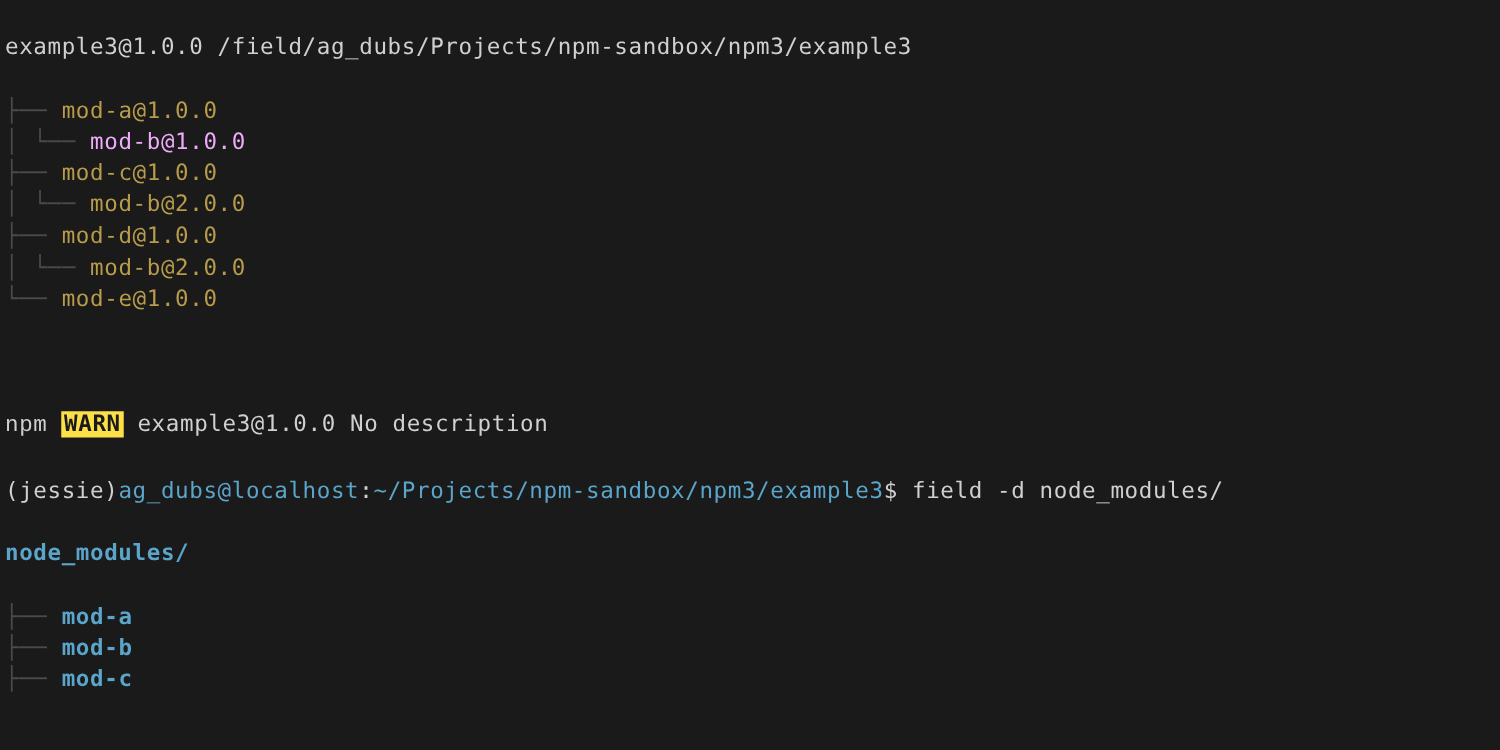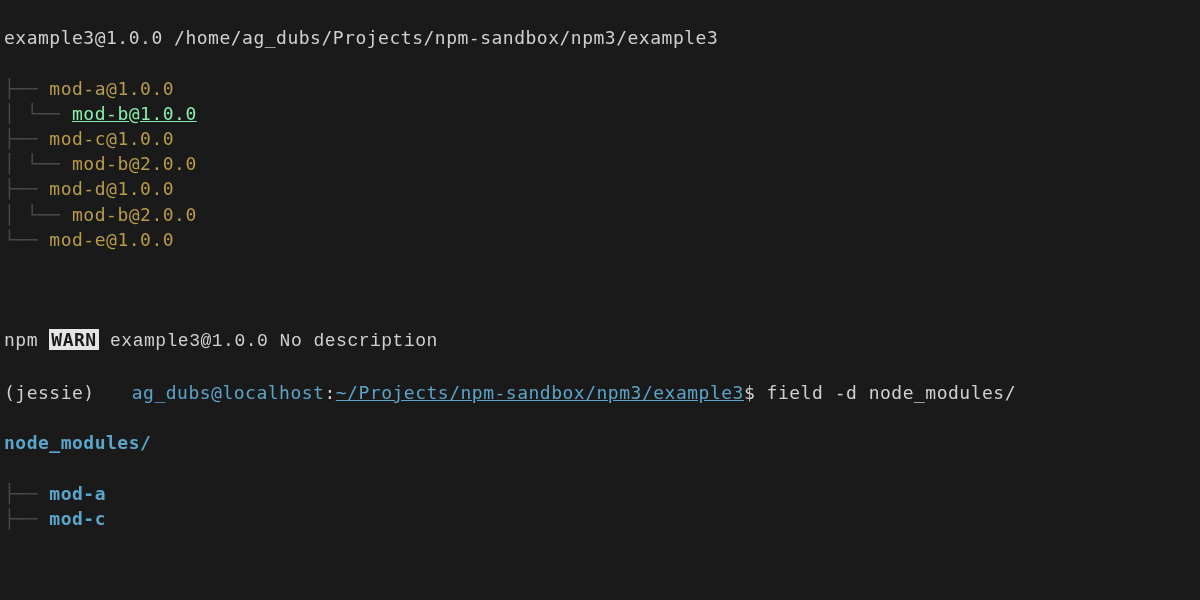--- a/index.html
+++ b/index.html
@@ -22,62 +22,59 @@
   .header-line {
     color: #d0d0d0;
   }
   .tree-branch {
     color: #4a4a4a;
   }
   .pkg-yellow {
     color: #b89c4a;
   }
   .pkg-gray {
-    color: #86efac;
-    text-decoration: underline;
+    color: #f0abfc;
   }
   .npm-label {
     color: #d0d0d0;
+    font-family: Liberation Mono, monospace;
   }
   .warn-badge {
-    background: #e5e5e5;
+    background: #fde047;
     color: #1a1a1a;
     font-weight: bold;
     padding: 0 2px;
   }
   .warn-text {
     color: #d0d0d0;
-    font-family: Liberation Mono, monospace;
   }
   .prompt-distro {
     color: #d0d0d0;
   }
   .prompt-user {
     color: #5aa5c9;
-    margin-left: 37px;
   }
   .prompt-path {
     color: #5aa5c9;
-    text-decoration: underline;
   }
   .prompt-dollar {
     color: #d0d0d0;
   }
   .cmd {
     color: #d0d0d0;
   }
   .dir-blue {
     color: #5aa5c9;
     font-weight: bold;
   }
 </style>
 </head>
 <body>
 
 <div class="terminal">
-<div class="header-line">example3@1.0.0 /home/ag_dubs/Projects/npm-sandbox/npm3/example3</div>
+<div class="header-line">example3@1.0.0 /field/ag_dubs/Projects/npm-sandbox/npm3/example3</div>
 <div id="ls-tree"><div><span class="tree-branch">├── </span><span class="pkg-yellow">mod-a@1.0.0</span></div><div><span class="tree-branch">│ └── </span><span class="pkg-gray">mod-b@1.0.0</span></div><div><span class="tree-branch">├── </span><span class="pkg-yellow">mod-c@1.0.0</span></div><div><span class="tree-branch">│ └── </span><span class="pkg-yellow">mod-b@2.0.0</span></div><div><span class="tree-branch">├── </span><span class="pkg-yellow">mod-d@1.0.0</span></div><div><span class="tree-branch">│ └── </span><span class="pkg-yellow">mod-b@2.0.0</span></div><div><span class="tree-branch">└── </span><span class="pkg-yellow">mod-e@1.0.0</span></div></div>
 <div> </div>
 <div><span class="npm-label">npm</span> <span class="warn-badge">WARN</span> <span class="warn-text">example3@1.0.0 No description</span></div>
 <div><span class="prompt-distro">(jessie)</span><span class="prompt-user">ag_dubs@localhost</span><span class="prompt-distro">:</span><span class="prompt-path">~/Projects/npm-sandbox/npm3/example3</span><span class="prompt-dollar">$ </span><span class="cmd">field -d node_modules/</span></div>
 <div><span class="dir-blue">node_modules/</span></div>
-<div id="dir-tree"><div><span class="tree-branch">├── </span><span class="dir-blue">mod-a</span></div><div><span class="tree-branch">├── </span><span class="dir-blue">mod-c</span></div></div>
+<div id="dir-tree"><div><span class="tree-branch">├── </span><span class="dir-blue">mod-a</span></div><div><span class="tree-branch">├── </span><span class="dir-blue">mod-b</span></div><div><span class="tree-branch">├── </span><span class="dir-blue">mod-c</span></div></div>
 </div>
 
 </body></html>

